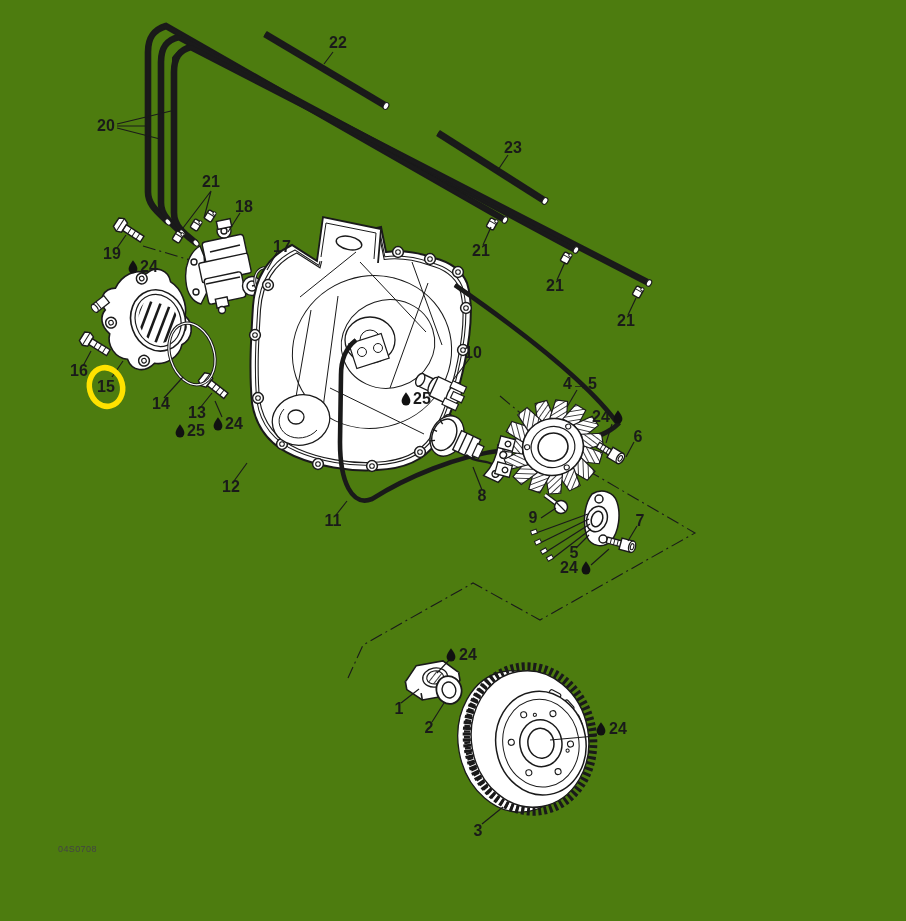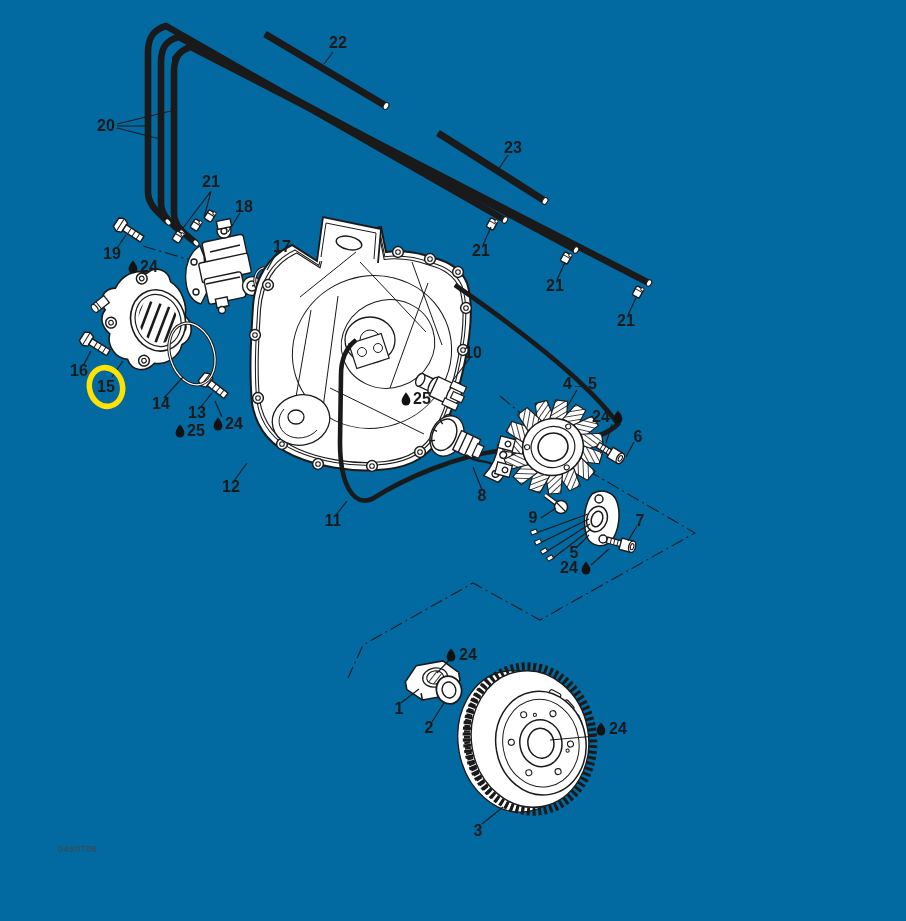--- a/index.html
+++ b/index.html
@@ -1,17 +1,17 @@
 <!DOCTYPE html>
 <html><head>
 <meta charset="utf-8">
 <style>
   html,body{margin:0;padding:0;background:#e8e8e8;}
   .page{
-    position:relative;width:906px;height:921px;background:#0369a1;
+    position:relative;width:906px;height:921px;background:#4d7c0f;
     font-family:"Liberation Sans", sans-serif;overflow:hidden;margin:0 auto;
   }
   svg{position:absolute;left:0;top:0;}
   svg text{
     font-family:"Liberation Sans", sans-serif;
     font-weight:bold;font-size:16px;fill:#1a1a1a;
   }
   svg text.code{font-weight:normal;font-size:9px;fill:#444;letter-spacing:.4px;}
   .ln{stroke:#1a1a1a;fill:none;}
 </style>

